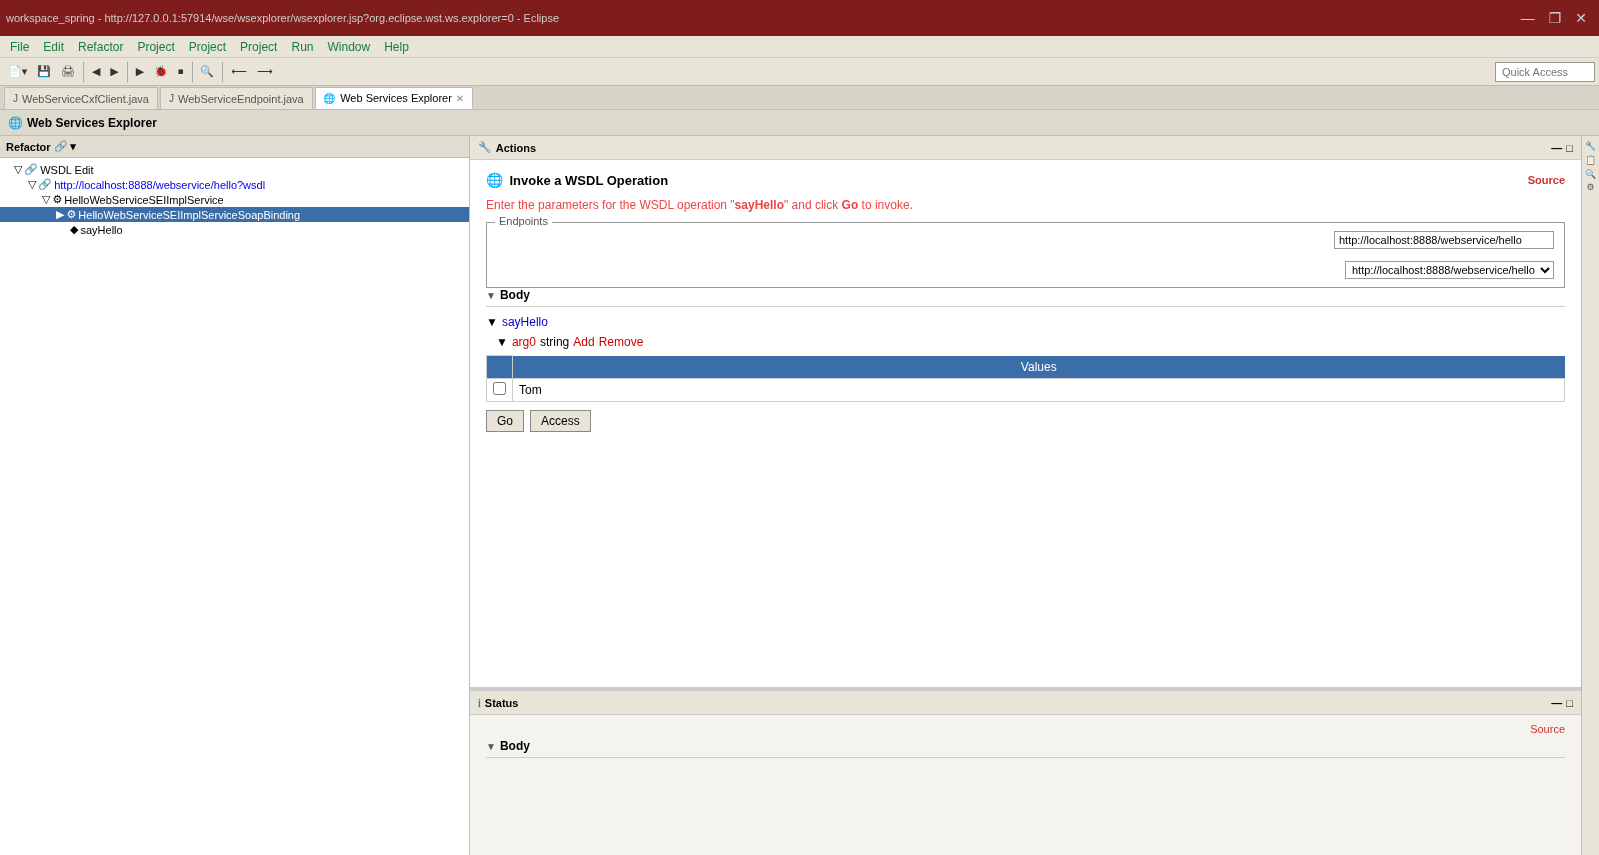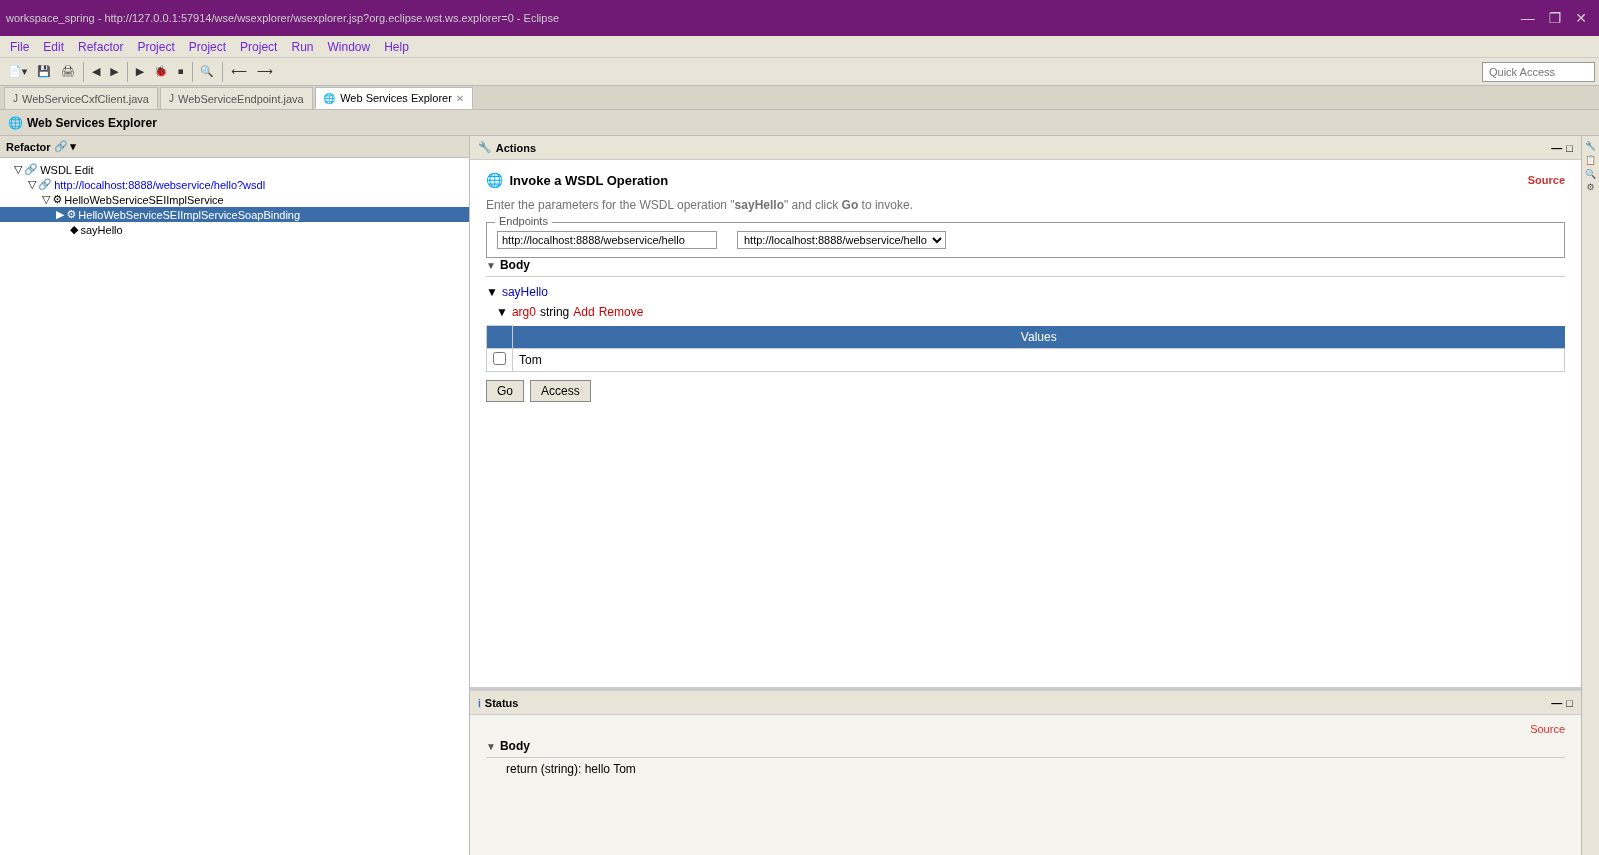--- a/index.html
+++ b/index.html
@@ -1,32 +1,32 @@
 <!DOCTYPE html>
 <html><head>
   <meta charset="utf-8">
   <style>
     * { box-sizing: border-box; margin: 0; padding: 0; }
     body { font-family: 'Segoe UI', Arial, sans-serif; font-size: 12px; background: #f0ede6; color: #000; overflow: hidden; height: 855px; width: 1599px; }
 
     
-    #title-bar { background: #701a75; color: #ccc; font-size: 11px; padding: 18px 6px; display: flex; align-items: center; justify-content: space-between; height: 22px; }
+    #title-bar { background: #7f1d1d; color: #ccc; font-size: 11px; padding: 18px 6px; display: flex; align-items: center; justify-content: space-between; height: 22px; }
     #title-bar .title-text { display: flex; align-items: center; gap: 4px; }
     #title-bar .win-controls { display: flex; gap: 2px; }
     #title-bar .win-btn { background: none; border: none; color: #ccc; font-size: 14px; cursor: pointer; padding: 0 6px; }
 
     
     #menu-bar { background: #e8e4d8; border-bottom: 1px solid #ccc; display: flex; align-items: center; padding: 2px 4px; height: 22px; gap: 2px; }
-    .menu-item { font-size: 12px; padding: 1px 6px; cursor: pointer; color: #6d28d9; }
+    .menu-item { font-size: 12px; padding: 1px 6px; cursor: pointer; color: #15803d; }
 
     
     #toolbar { background: #e8e4d8; border-bottom: 1px solid #bbb; display: flex; align-items: center; padding: 2px 4px; height: 28px; gap: 2px; flex-wrap: wrap; }
     .tb-btn { background: #e8e4d8; border: 1px solid transparent; padding: 1px 3px; cursor: pointer; font-size: 11px; color: #333; display: flex; align-items: center; }
     .tb-separator { width: 1px; height: 20px; background: #aaa; margin: 0 2px; }
-    .quick-access-box { margin-left: auto; background: white; border: 1px solid #999; padding: 1px 6px; font-size: 11px; height: 20px; width: 113px; }
+    .quick-access-box { margin-left: auto; background: white; border: 1px solid #999; padding: 1px 6px; font-size: 11px; height: 20px; width: 100px; }
 
     
     #tab-bar { background: #d8d4c8; display: flex; align-items: flex-end; padding-left: 4px; height: 24px; border-bottom: 1px solid #bbb; }
     .tab { display: flex; align-items: center; gap: 4px; padding: 3px 8px; font-size: 11px; cursor: pointer; border: 1px solid #bbb; border-bottom: none; background: #e8e4d8; color: #555; margin-right: 2px; height: 22px; }
     .tab.active { background: white; color: #000; border-bottom: 1px solid white; }
     .tab .tab-close { font-size: 10px; color: #888; cursor: pointer; }
     .tab .tab-icon { font-size: 10px; }
 
     
     #main { display: flex; height: calc(855px - 22px - 22px - 28px - 24px - 26px); }
@@ -50,25 +50,25 @@
     
     #content-area { flex: 1; display: flex; flex-direction: column; background: white; overflow: hidden; }
 
     
     #actions-panel { flex: 1; background: white; border-bottom: 2px solid #ccc; overflow: auto; display: flex; flex-direction: column; }
     #actions-header { background: #e8e4d8; border-bottom: 1px solid #ccc; display: flex; align-items: center; padding: 3px 8px; height: 24px; font-size: 11px; font-weight: bold; gap: 4px; }
     #actions-content { padding: 12px 16px; flex: 1; }
     .invoke-title { font-size: 13px; font-weight: bold; color: #000; display: flex; align-items: center; gap: 6px; margin-bottom: 10px; }
     .invoke-title .icon-globe { color: #3377cc; font-size: 14px; }
     .source-link { margin-left: auto; color: #cc3333; text-decoration: none; font-size: 11px; cursor: pointer; }
-    .param-desc { font-size: 12px; margin-bottom: 10px; color: #737373; }
+    .param-desc { font-size: 12px; margin-bottom: 10px; color: #ef4444; }
     .param-desc strong { font-weight: bold; }
     .endpoints-box { border: 1px solid #999; padding: 8px 10px; position: relative; }
     .endpoints-label { position: absolute; top: -8px; left: 8px; background: white; padding: 0 4px; font-size: 11px; color: #555; }
-    .endpoints-select { display: flex; align-items: flex-end; gap: 20px; }
+    .endpoints-select { display: flex; align-items: flex-end; gap: 12px; flex-direction: column; }
     .endpoint-input { font-size: 11px; border: 1px solid #999; padding: 2px 4px; width: 220px; background: white; }
     .endpoint-dropdown { font-size: 11px; border: 1px solid #999; padding: 1px 2px; background: white; }
     .section-header { display: flex; align-items: center; gap: 4px; font-size: 12px; font-weight: bold; border-bottom: 1px solid #ccc; padding-bottom: 4px; margin-bottom: 8px; }
     .collapse-btn { cursor: pointer; color: #555; font-size: 10px; }
     .say-hello-row { display: flex; align-items: center; gap: 4px; font-size: 12px; margin-bottom: 6px; }
     .say-hello-link { color: #0000cc; text-decoration: none; font-size: 12px; }
     .arg-row { display: flex; align-items: center; gap: 4px; font-size: 12px; margin-bottom: 6px; padding-left: 10px; }
     .arg-link { color: #cc0000; text-decoration: none; }
     .values-table { width: 100%; border-collapse: collapse; margin-bottom: 8px; }
     .values-table th { background: #3b6ea8; color: white; font-size: 12px; padding: 4px 8px; text-align: center; font-weight: normal; }
@@ -282,23 +282,20 @@
           <span style="cursor:pointer;">□</span>
         </div>
       </div>
       <div id="status-content">
         <a href="#" class="status-source-link">Source</a>
         <div class="body-section">
           <div class="section-header" style="margin-bottom:4px;">
             <span class="collapse-btn">▼</span>
             <span>Body</span>
           </div>
-          <div class="return-row">
-            <span>return (string):  hello Tom</span>
-          </div>
         </div>
       </div>
     </div>
 
   </div>
 
   <div id="right-icons">
     <span class="right-icon" style="writing-mode:vertical-rl; text-orientation:mixed; font-size:9px; color:#3377cc; cursor:pointer;">🔧</span>
     <span class="right-icon" style="writing-mode:vertical-rl; text-orientation:mixed; font-size:9px; cursor:pointer;">📋</span>
     <span class="right-icon" style="writing-mode:vertical-rl; text-orientation:mixed; font-size:9px; cursor:pointer;">🔍</span>

